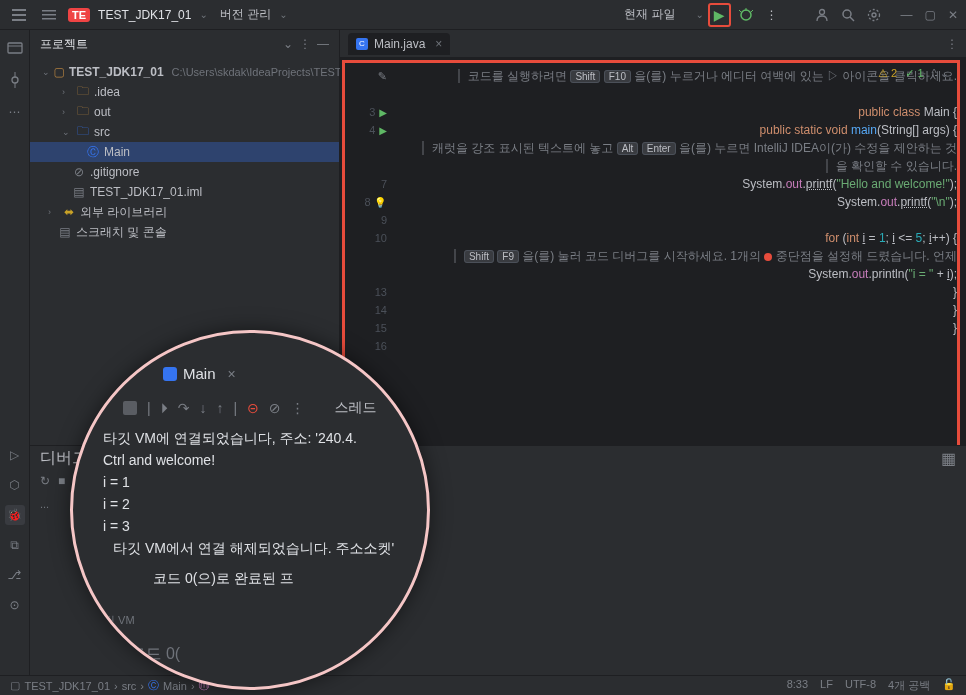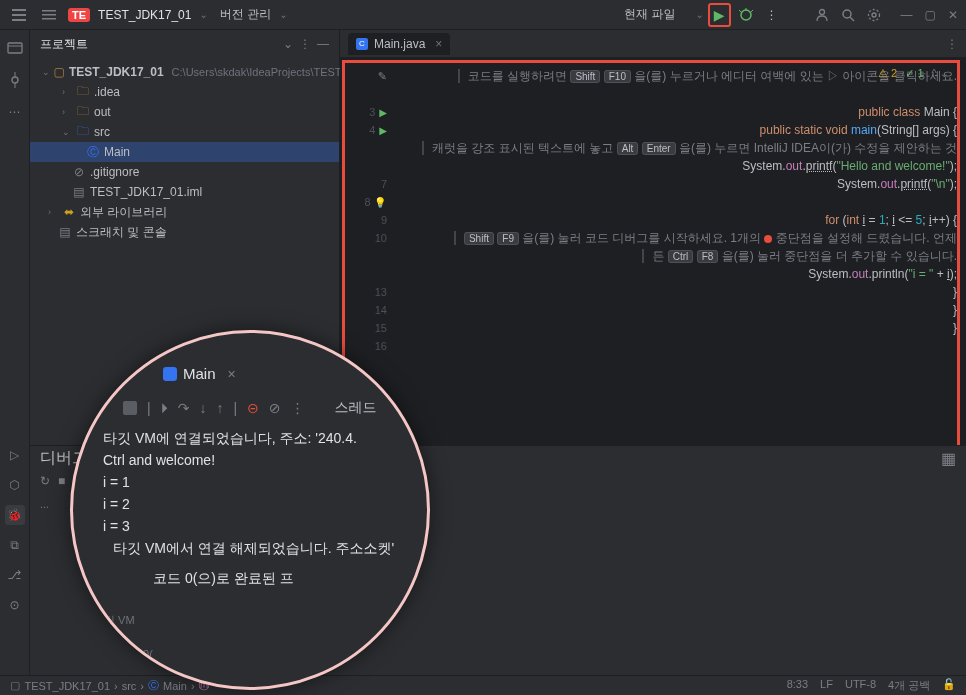--- a/index.html
+++ b/index.html
@@ -312,26 +312,26 @@
           <div class="gut-row">
               <span>16</span>
             </div>
         </div>
         <div class="code">
           <div class="code-line cmt"><span class="cmt-box"><span>코드를 실행하려면</span> <span class="kbd">Shift</span> <span class="kbd">F10</span> <span>을(를) 누르거나 에디터 여백에 있는 ▷ 아이콘을 클릭하세요.</span></span></div>
           <div class="code-line"></div>
           <div class="code-line"><span class="kw">public class</span> <span class="cls">Main</span> {</div>
           <div class="code-line">    <span class="kw">public static void</span> <span style="color:#56a8f5">main</span>(<span class="cls">String</span>[] args) {</div>
           <div class="code-line cmt">        <span class="cmt-box"><span>캐럿을 강조 표시된 텍스트에 놓고</span> <span class="kbd">Alt</span> <span class="kbd">Enter</span> <span>을(를) 누르면 IntelliJ IDEA이(가) 수정을 제안하는 것</span></span></div>
+          <div class="code-line cmt">        <span class="cmt-box">을 확인할 수 있습니다.</span></div>
           <div class="code-line">        System.<span style="color:#c77dbb">out</span>.<span style="text-decoration:underline dotted">printf</span>(<span class="str">"Hello and welcome!"</span>);</div>
           <div class="code-line">        System.<span style="color:#c77dbb">out</span>.<span style="text-decoration:underline dotted">printf</span>(<span class="str">"\n"</span>);</div>
           <div class="code-line"></div>
           <div class="code-line">        <span class="kw">for</span> (<span class="kw">int</span> <span style="text-decoration:underline">i</span> = <span style="color:#2aacb8">1</span>; <span style="text-decoration:underline">i</span> &lt;= <span style="color:#2aacb8">5</span>; <span style="text-decoration:underline">i</span>++) {</div>
           <div class="code-line cmt">            <span class="cmt-box"><span class="kbd">Shift</span> <span class="kbd">F9</span> <span>을(를) 눌러 코드 디버그를 시작하세요. 1개의</span> <span class="dot-red"></span> <span>중단점을 설정해 드렸습니다. 언제</span></span></div>
-          <div class="code-line cmt">            <span class="cmt-box"><span>든</span> <span class="kbd">Ctrl</span> <span class="kbd">F8</span> <span>을(를) 눌러 중단점을 더 추가할 수 있습니다.</span></span></div>
           <div class="code-line">            System.<span style="color:#c77dbb">out</span>.println(<span class="str">"i = "</span> + <span style="text-decoration:underline">i</span>);</div>
           <div class="code-line">        }</div>
           <div class="code-line">    }</div>
           <div class="code-line">}</div>
         </div>
       </div>
     </div>
   </div>
 </div>
 
@@ -370,21 +370,21 @@
       <span>⋮</span>
       <span style="margin-left:20px;color:#bcbec4;font-family:'Segoe UI'">스레드</span>
     </div>
     <div class="mag-line">타깃 VM에 연결되었습니다, 주소: '240.4.</div>
     <div class="mag-line">Ctrl and welcome!</div>
     <div class="mag-line">i = 1</div>
     <div class="mag-line">i = 2</div>
     <div class="mag-line">i = 3</div>
     <div class="mag-line mag-dim" style="position:absolute;left:20px;top:276px;font-size:11px">타깃 VM</div>
     <div class="mag-line" style="margin-left:10px">타깃 VM에서 연결 해제되었습니다. 주소소켓'</div>
-    <div class="mag-line mag-dim" style="position:absolute;left:20px;top:310px;font-size:11px">종료 코드 0(</div>
+    <div class="mag-line mag-dim" style="position:absolute;left:20px;top:310px;font-size:16px">종료 코드 0(</div>
     <div class="mag-line" style="margin-left:50px;margin-top:8px">코드 0(으)로 완료된 프</div>
   </div>
 </div>
 
 <div class="statusbar">
   <div class="sb-crumbs">
     <span>▢</span>
     <span>TEST_JDK17_01</span>
       <span>›</span>
     <span>src</span>

